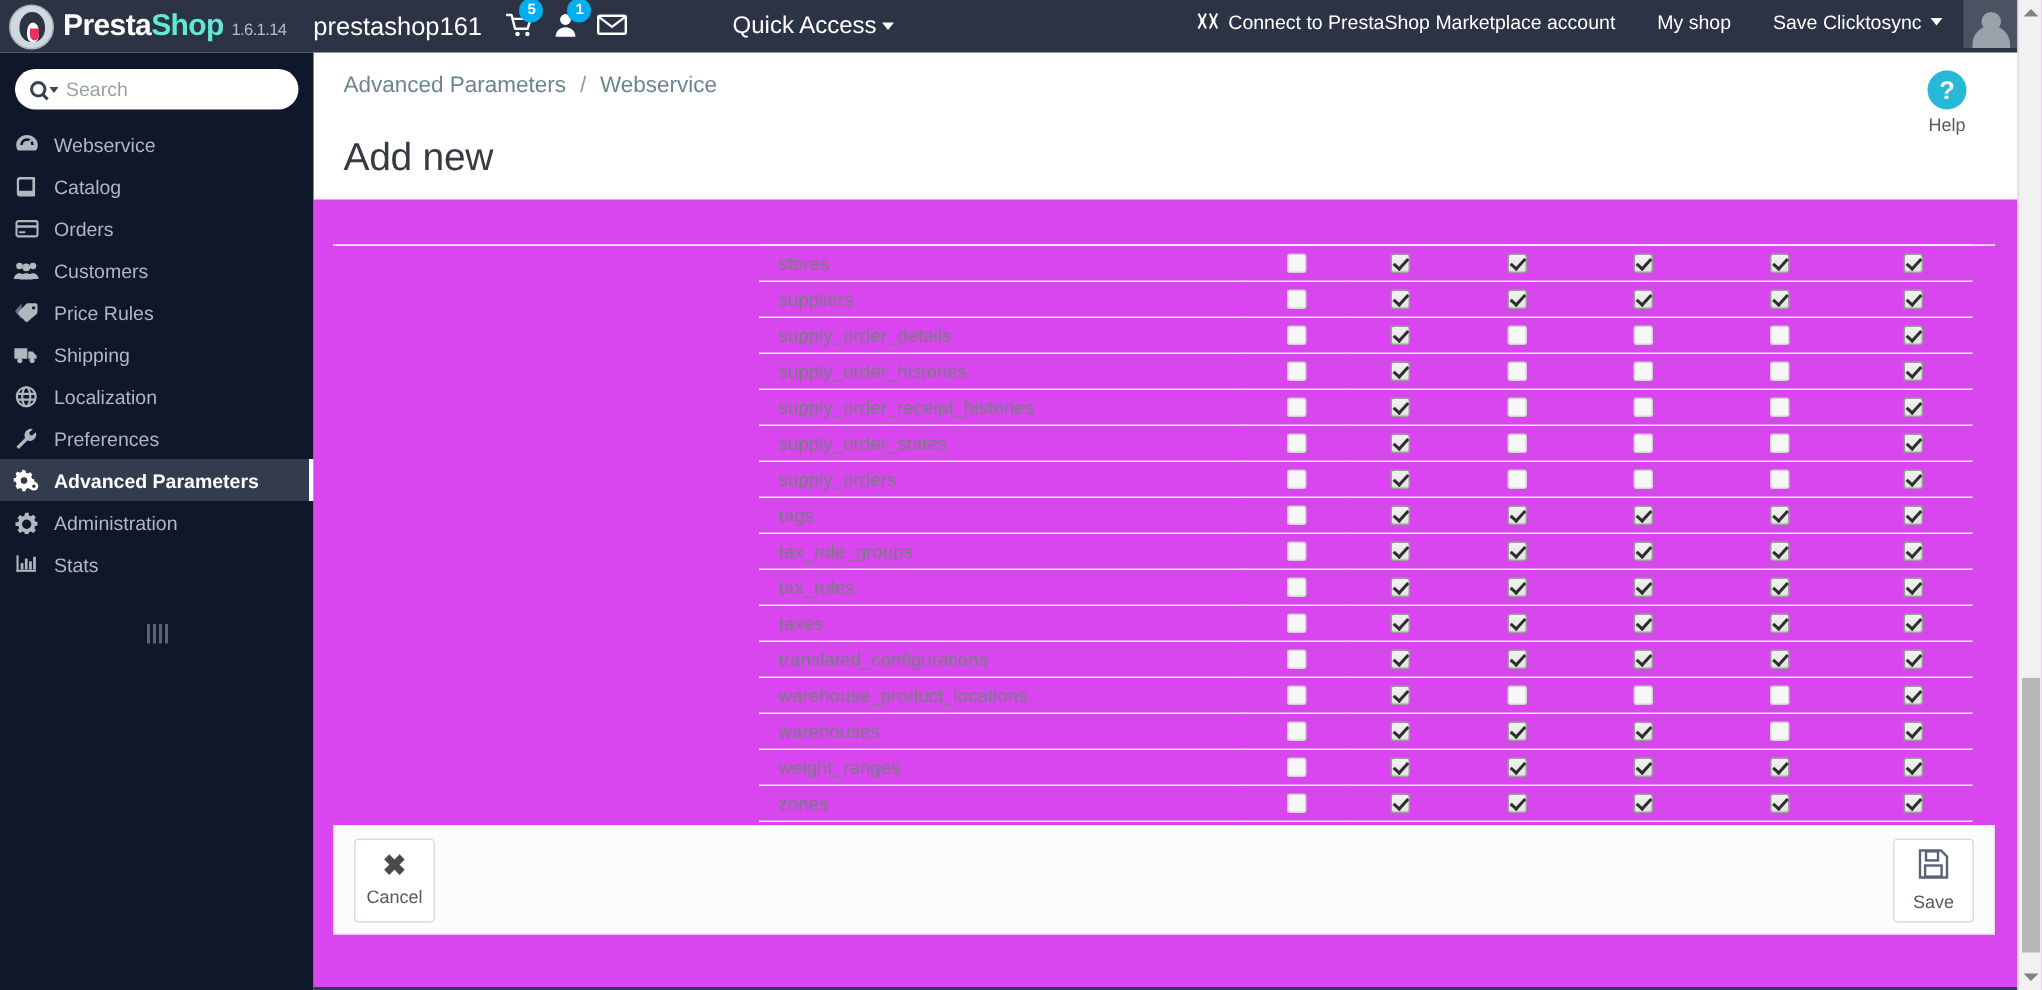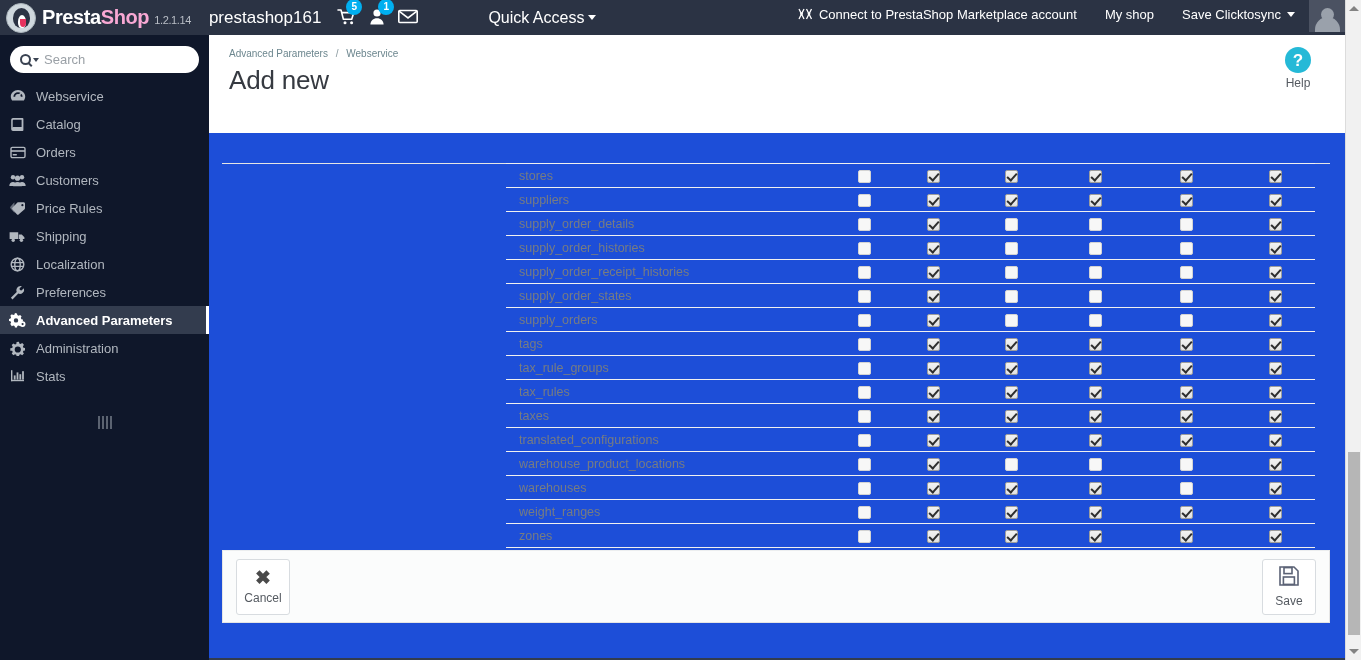--- a/index.html
+++ b/index.html
@@ -37,21 +37,21 @@
     background: #ffffff;
   }
   .logo-beak {
     position: absolute; left: 13px; top: 15px; width: 6px; height: 8px;
     background: #e6325e; border-radius: 0 0 60% 60%; z-index: 3;
   }
   .brand {
     font-size: 20px; font-weight: bold; letter-spacing: -0.4px;
     color: #ffffff; margin-right: 6px; white-space: nowrap;
   }
-  .brand .pink { color: #f9a8d4; }
+  .brand .pink { color: #5eead4; }
   .brand-version { font-size: 11px; color: #b9bec6; font-weight: normal; }
   .shopname {
     font-size: 17px; color: #ffffff; margin-left: 12px; margin-right: 16px;
     white-space: nowrap;
   }
   .hdr-icons { display: flex; align-items: center; gap: 13px; }
   .hdr-icon { position: relative; color: #ffffff; }
   .badge {
     position: absolute; top: -9px; left: 9px;
     background: #00aff0; color: #fff; font-size: 10px; font-weight: bold;
@@ -147,41 +147,41 @@
   .sb-grip span {
     width: 2px; height: 13px; background: #9aa1ab; display: block;
   }
 
   
   .main {
     position: absolute; left: 209px; top: 35px; right: 16px; bottom: 0;
     background: #ffffff; overflow: hidden;
   }
   .crumb-area { padding: 13px 0 0 20px; position: relative; }
-  .breadcrumb { font-size: 10px; color: #6c868e; }
+  .breadcrumb { font-size: 15px; color: #6c868e; }
   .breadcrumb .sep { margin: 0 5px; color: #8c9ba1; }
   .page-title {
     font-size: 26px; color: #363a41; font-weight: normal;
-    margin-top: 6px; letter-spacing: -0.2px;
+    margin-top: 24px; letter-spacing: -0.2px;
   }
   .help-btn {
     position: absolute; right: 16px; top: 12px; width: 62px;
     display: flex; flex-direction: column; align-items: center; gap: 3px;
   }
   .help-circle {
     width: 26px; height: 26px; border-radius: 50%; background: #25b9d7;
     color: #ffffff; font-size: 17px; font-weight: bold;
     display: flex; align-items: center; justify-content: center;
     line-height: 1;
   }
   .help-label { font-size: 12px; color: #555a61; }
 
   .page-body {
     position: absolute; left: 0; right: 0; top: 98px; bottom: 0;
-    background: #1d4ed8;
+    background: #d946ef;
   }
 
   .panel {
     position: absolute; left: 13px; right: 15px; top: 30px;
     background: #ffffff; border: 1px solid #e5e5e5; border-top: none;
   }
 
   
   .perm-table {
     position: absolute; left: 283px; right: 19px; top: 0px;
@@ -269,21 +269,21 @@
 <body>
 
 <div class="topbar">
   <div class="logo-wrap">
     <div class="logo-circle">
       <div class="logo-beak"></div>
     </div>
   </div>
   <div class="brand">
     <span>Presta</span><span class="pink">Shop</span>
-    <span class="brand-version">1.2.1.14</span>
+    <span class="brand-version">1.6.1.14</span>
   </div>
   <div class="shopname">prestashop161</div>
 
   <div class="hdr-icons">
     <div class="hdr-icon">
       <svg width="19" height="17" viewBox="0 0 19 17" fill="none" aria-hidden="true">
         <path d="M1 2h3l2.4 9.2h8.3l2.1-6.6H5.6" stroke="#fff" stroke-width="1.6" stroke-linecap="round" stroke-linejoin="round"></path>
         <circle cx="8" cy="14.7" r="1.5" fill="#fff"></circle>
         <circle cx="14.6" cy="14.7" r="1.5" fill="#fff"></circle>
       </svg>

